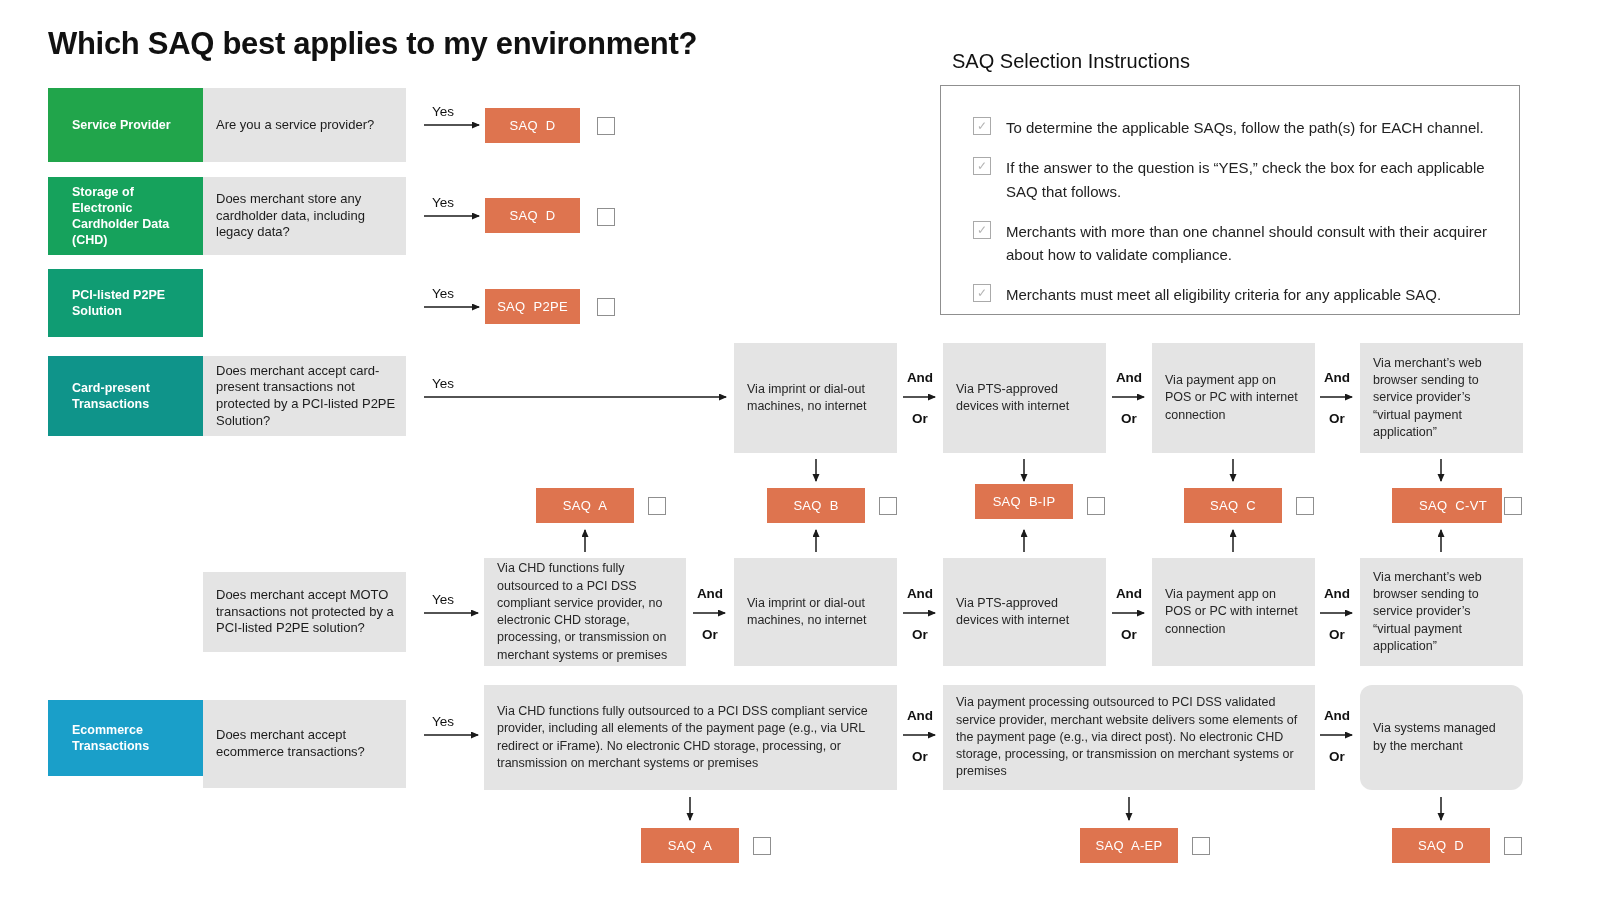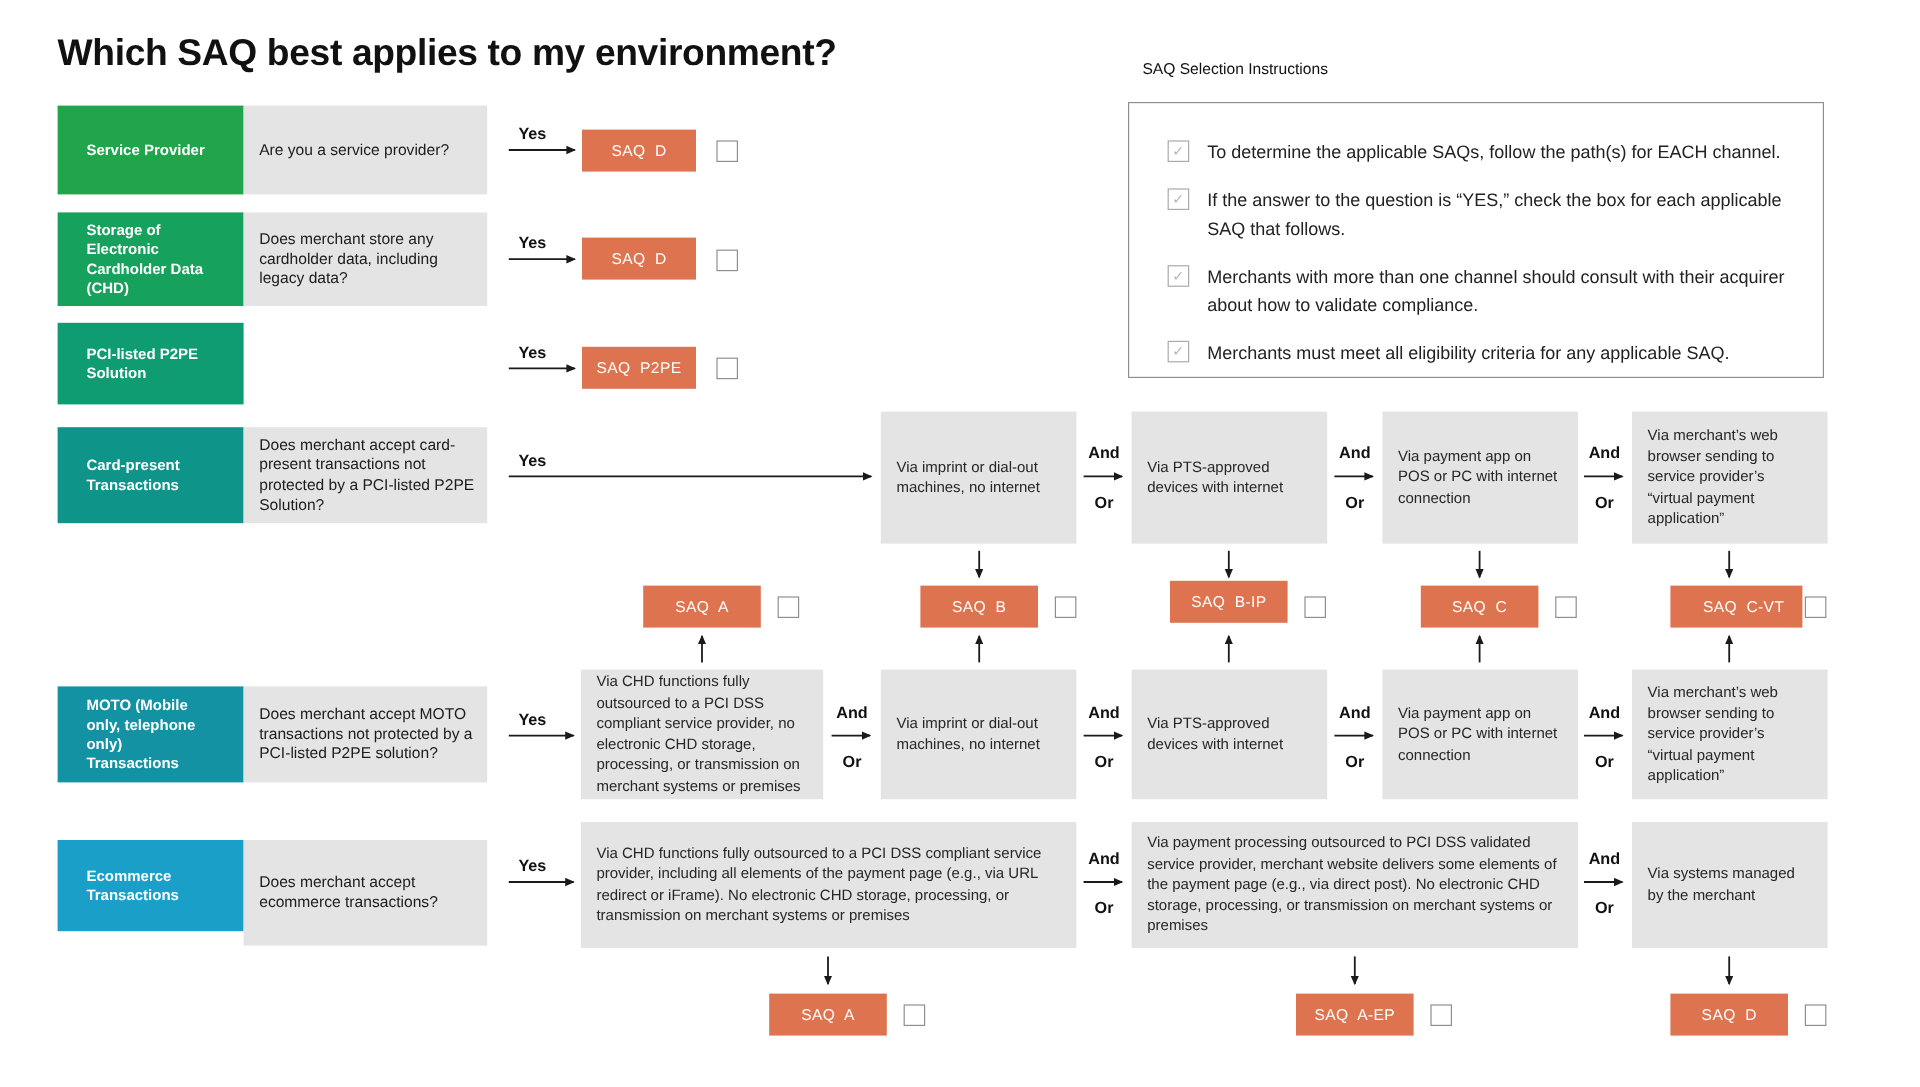--- a/index.html
+++ b/index.html
@@ -1,40 +1,40 @@
 <!DOCTYPE html>
 <html><head>
 <meta charset="utf-8">
 <style>
   html,body{margin:0;padding:0;background:#fff;}
   .canvas{position:relative;width:1600px;height:906px;background:#ffffff;
           font-family:"Liberation Sans", sans-serif;color:#1a1a1a;overflow:hidden;}
   .page-title{position:absolute;left:48px;top:26px;font-size:31px;font-weight:600;
               letter-spacing:-0.3px;color:#111;}
   
-  .inst-title{position:absolute;left:952px;top:50px;font-size:13px;font-weight:500;color:#111;}
+  .inst-title{position:absolute;left:952px;top:50px;font-size:20px;font-weight:500;color:#111;}
   .inst-box{position:absolute;left:940px;top:85px;width:580px;height:230px;border:1px solid #8f8f8f;
             box-sizing:border-box;display:flex;flex-direction:column;gap:17px;padding:30px 28px 0 32px;}
   .inst-item{display:flex;gap:15px;align-items:flex-start;font-size:15px;line-height:1.55;color:#222;}
   .inst-check{flex:0 0 auto;width:16px;height:16px;border:1px solid #aaaaaa;color:#b5b5b5;
               font-size:12px;line-height:16px;text-align:center;margin-top:1px;}
   
   .chan-label{position:absolute;left:48px;width:155px;box-sizing:border-box;display:flex;align-items:center;
               padding:0 24px;color:#fff;font-weight:bold;font-size:12.5px;line-height:1.3;}
   .chan-q{position:absolute;left:203px;width:203px;box-sizing:border-box;background:#E4E4E4;
           display:flex;align-items:center;padding:0 8px 0 13px;font-size:13px;line-height:1.28;color:#1c1c1c;}
   
   .saq{position:absolute;height:35px;display:flex;align-items:center;justify-content:center;
        color:#fff;font-size:13px;word-spacing:4px;letter-spacing:0.3px;}
   .cb{position:absolute;width:16px;height:16px;background:#fff;border:1.5px solid #8f8f8f;}
   
   .opt{position:absolute;box-sizing:border-box;display:flex;align-items:center;
        padding:0 12px 0 13px;font-size:12.5px;line-height:1.38;color:#262626;}
   
-  .lbl-yes{position:absolute;font-weight:bold;font-size:13.5px;color:#111;}
+  .lbl-yes{position:absolute;font-weight:normal;font-size:13.5px;color:#111;}
   .andor{position:absolute;width:46px;height:56px;display:flex;flex-direction:column;
          justify-content:space-between;align-items:center;font-weight:bold;font-size:13.5px;color:#111;}
   .overlay{position:absolute;left:0;top:0;pointer-events:none;}
   .overlay line{stroke:#1a1a1a;stroke-width:1.5;}
 </style>
 </head>
 <body>
 
 <div class="canvas">
 
@@ -78,23 +78,20 @@
       <span>PCI-listed P2PE Solution</span>
     </div>
 
   <div class="chan-label" style="top: 356px; height: 80px; background-color: rgb(15, 148, 138);">
       <span>Card-present Transactions</span>
     </div>
   <div class="chan-q" style="top:356px;height:80px;">
       <span>Does merchant accept card-present transactions not protected by a PCI-listed P2PE Solution?</span>
     </div>
 
-  <div class="chan-label" style="top: 572px; height: 80px; background-color: rgb(18, 146, 163);">
-      <span>MOTO (Mobile only, telephone only) Transactions</span>
-    </div>
   <div class="chan-q" style="top:572px;height:80px;">
       <span>Does merchant accept MOTO transactions not protected by a PCI-listed P2PE solution?</span>
     </div>
 
   <div class="chan-label" style="top: 700px; height: 76px; background-color: rgb(26, 159, 201);">
       <span>Ecommerce Transactions</span>
     </div>
   <div class="chan-q" style="top:700px;height:88px;">
       <span>Does merchant accept ecommerce transactions?</span>
     </div>
@@ -132,21 +129,21 @@
   <div class="cb" style="left:1504px;top:497px;"></div>
 
   <div class="opt" style="left: 484px; top: 558px; width: 202px; height: 108px; background-color: rgb(228, 228, 228);">Via CHD functions fully outsourced to a PCI DSS compliant service provider, no electronic CHD storage, processing, or transmission on merchant systems or premises</div>
   <div class="opt" style="left: 734px; top: 558px; width: 163px; height: 108px; background-color: rgb(228, 228, 228);">Via imprint or dial-out machines, no internet</div>
   <div class="opt" style="left: 943px; top: 558px; width: 163px; height: 108px; background-color: rgb(228, 228, 228);">Via PTS-approved devices with internet</div>
   <div class="opt" style="left: 1152px; top: 558px; width: 163px; height: 108px; background-color: rgb(228, 228, 228);">Via payment app on POS or PC with internet connection</div>
   <div class="opt" style="left: 1360px; top: 558px; width: 163px; height: 108px; background-color: rgb(228, 228, 228);">Via merchant’s web browser sending to service provider’s “virtual payment application”</div>
 
   <div class="opt" style="left: 484px; top: 685px; width: 413px; height: 105px; background-color: rgb(228, 228, 228);">Via CHD functions fully outsourced to a PCI DSS compliant service provider, including all elements of the payment page (e.g., via URL redirect or iFrame). No electronic CHD storage, processing, or transmission on merchant systems or premises</div>
   <div class="opt" style="left: 943px; top: 685px; width: 372px; height: 105px; background-color: rgb(228, 228, 228);">Via payment processing outsourced to PCI DSS validated service provider, merchant website delivers some elements of the payment page (e.g., via direct post). No electronic CHD storage, processing, or transmission on merchant systems or premises</div>
-  <div class="opt" style="left: 1360px; top: 685px; width: 163px; height: 105px; background-color: rgb(228, 228, 228);">Via systems managed by the merchant</div>
+  <div class="opt" style="left: 1360px; top: 685px; width: 163px; height: 105px; background-color: rgb(228, 228, 228); border-radius: 12px;">Via systems managed by the merchant</div>
 
   <div class="saq" style="left: 641px; top: 828px; width: 98px; background-color: rgb(222, 116, 79);">SAQ A</div>
   <div class="cb" style="left:753px;top:837px;"></div>
   <div class="saq" style="left: 1080px; top: 828px; width: 98px; background-color: rgb(222, 116, 79);">SAQ A-EP</div>
   <div class="cb" style="left:1192px;top:837px;"></div>
   <div class="saq" style="left: 1392px; top: 828px; width: 98px; background-color: rgb(222, 116, 79);">SAQ D</div>
   <div class="cb" style="left:1504px;top:837px;"></div>
 
   <div class="andor" style="left:897px;top:370px;">
       <span>And</span>

